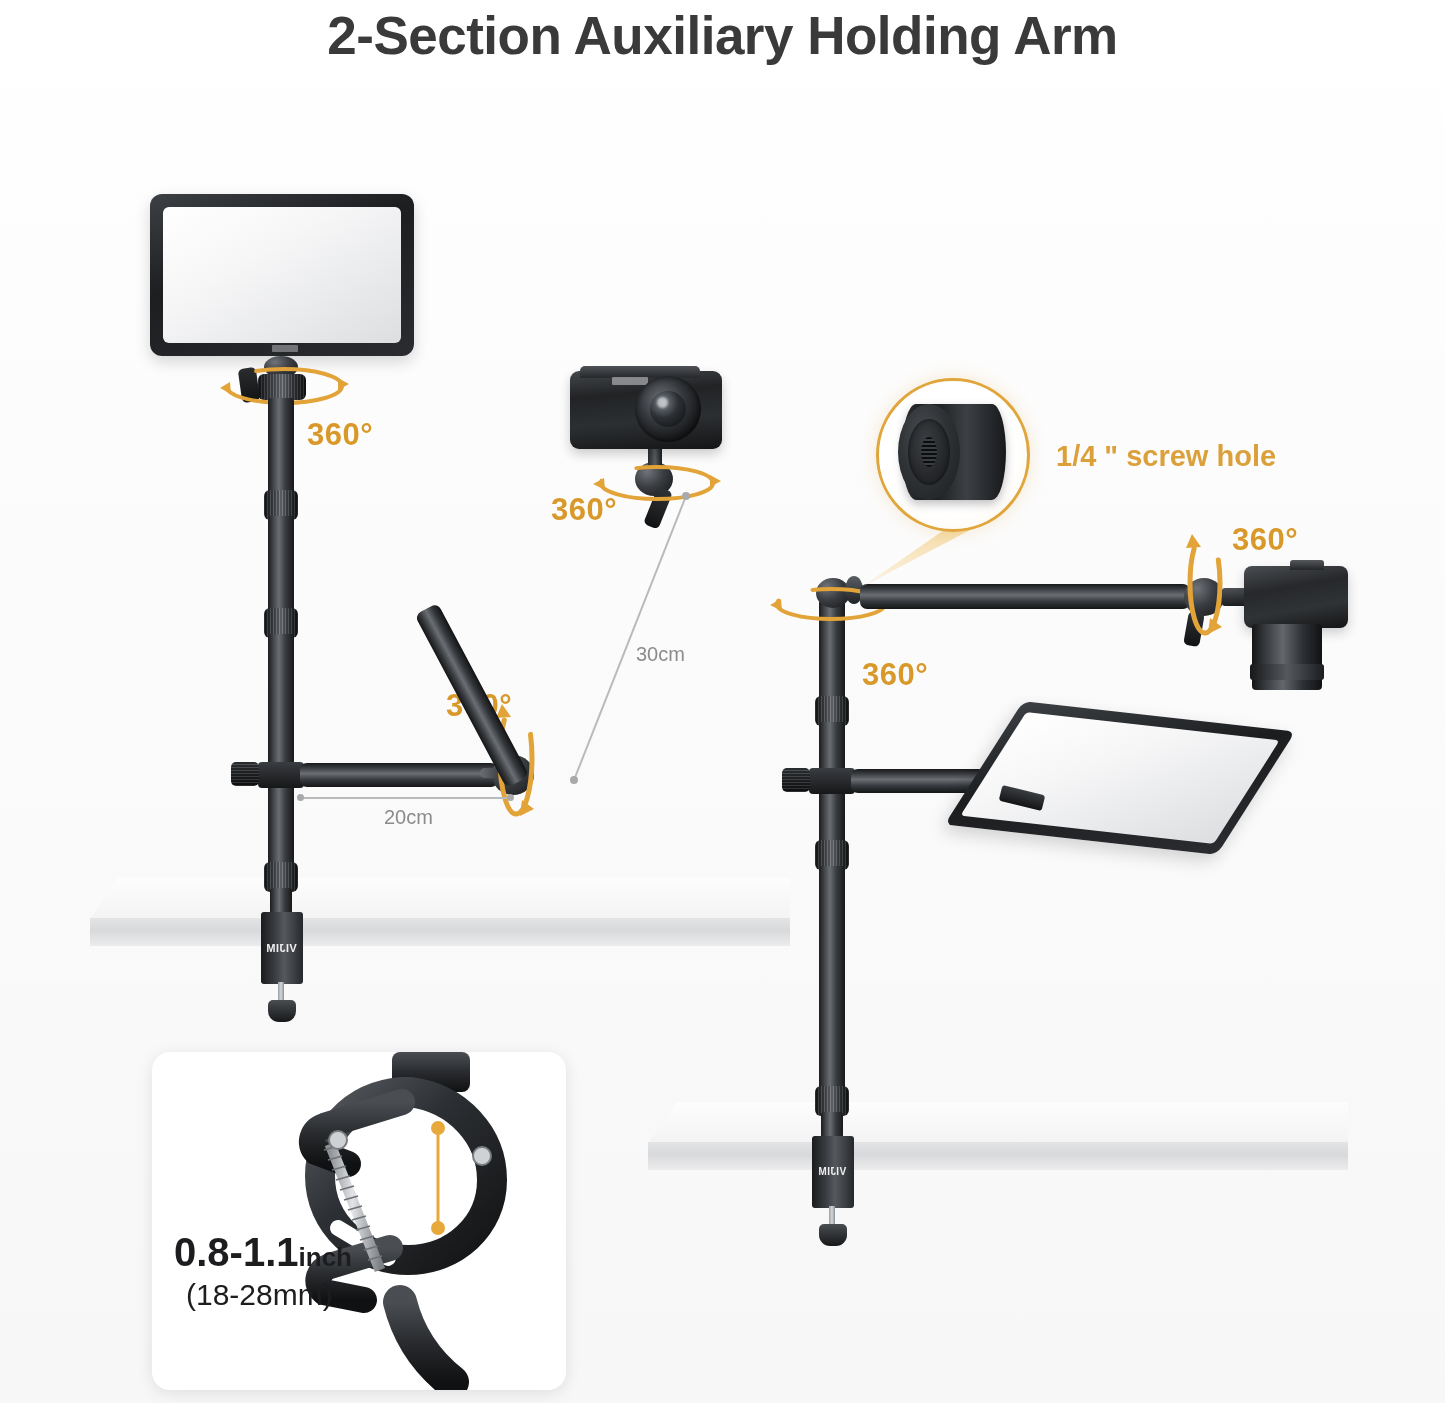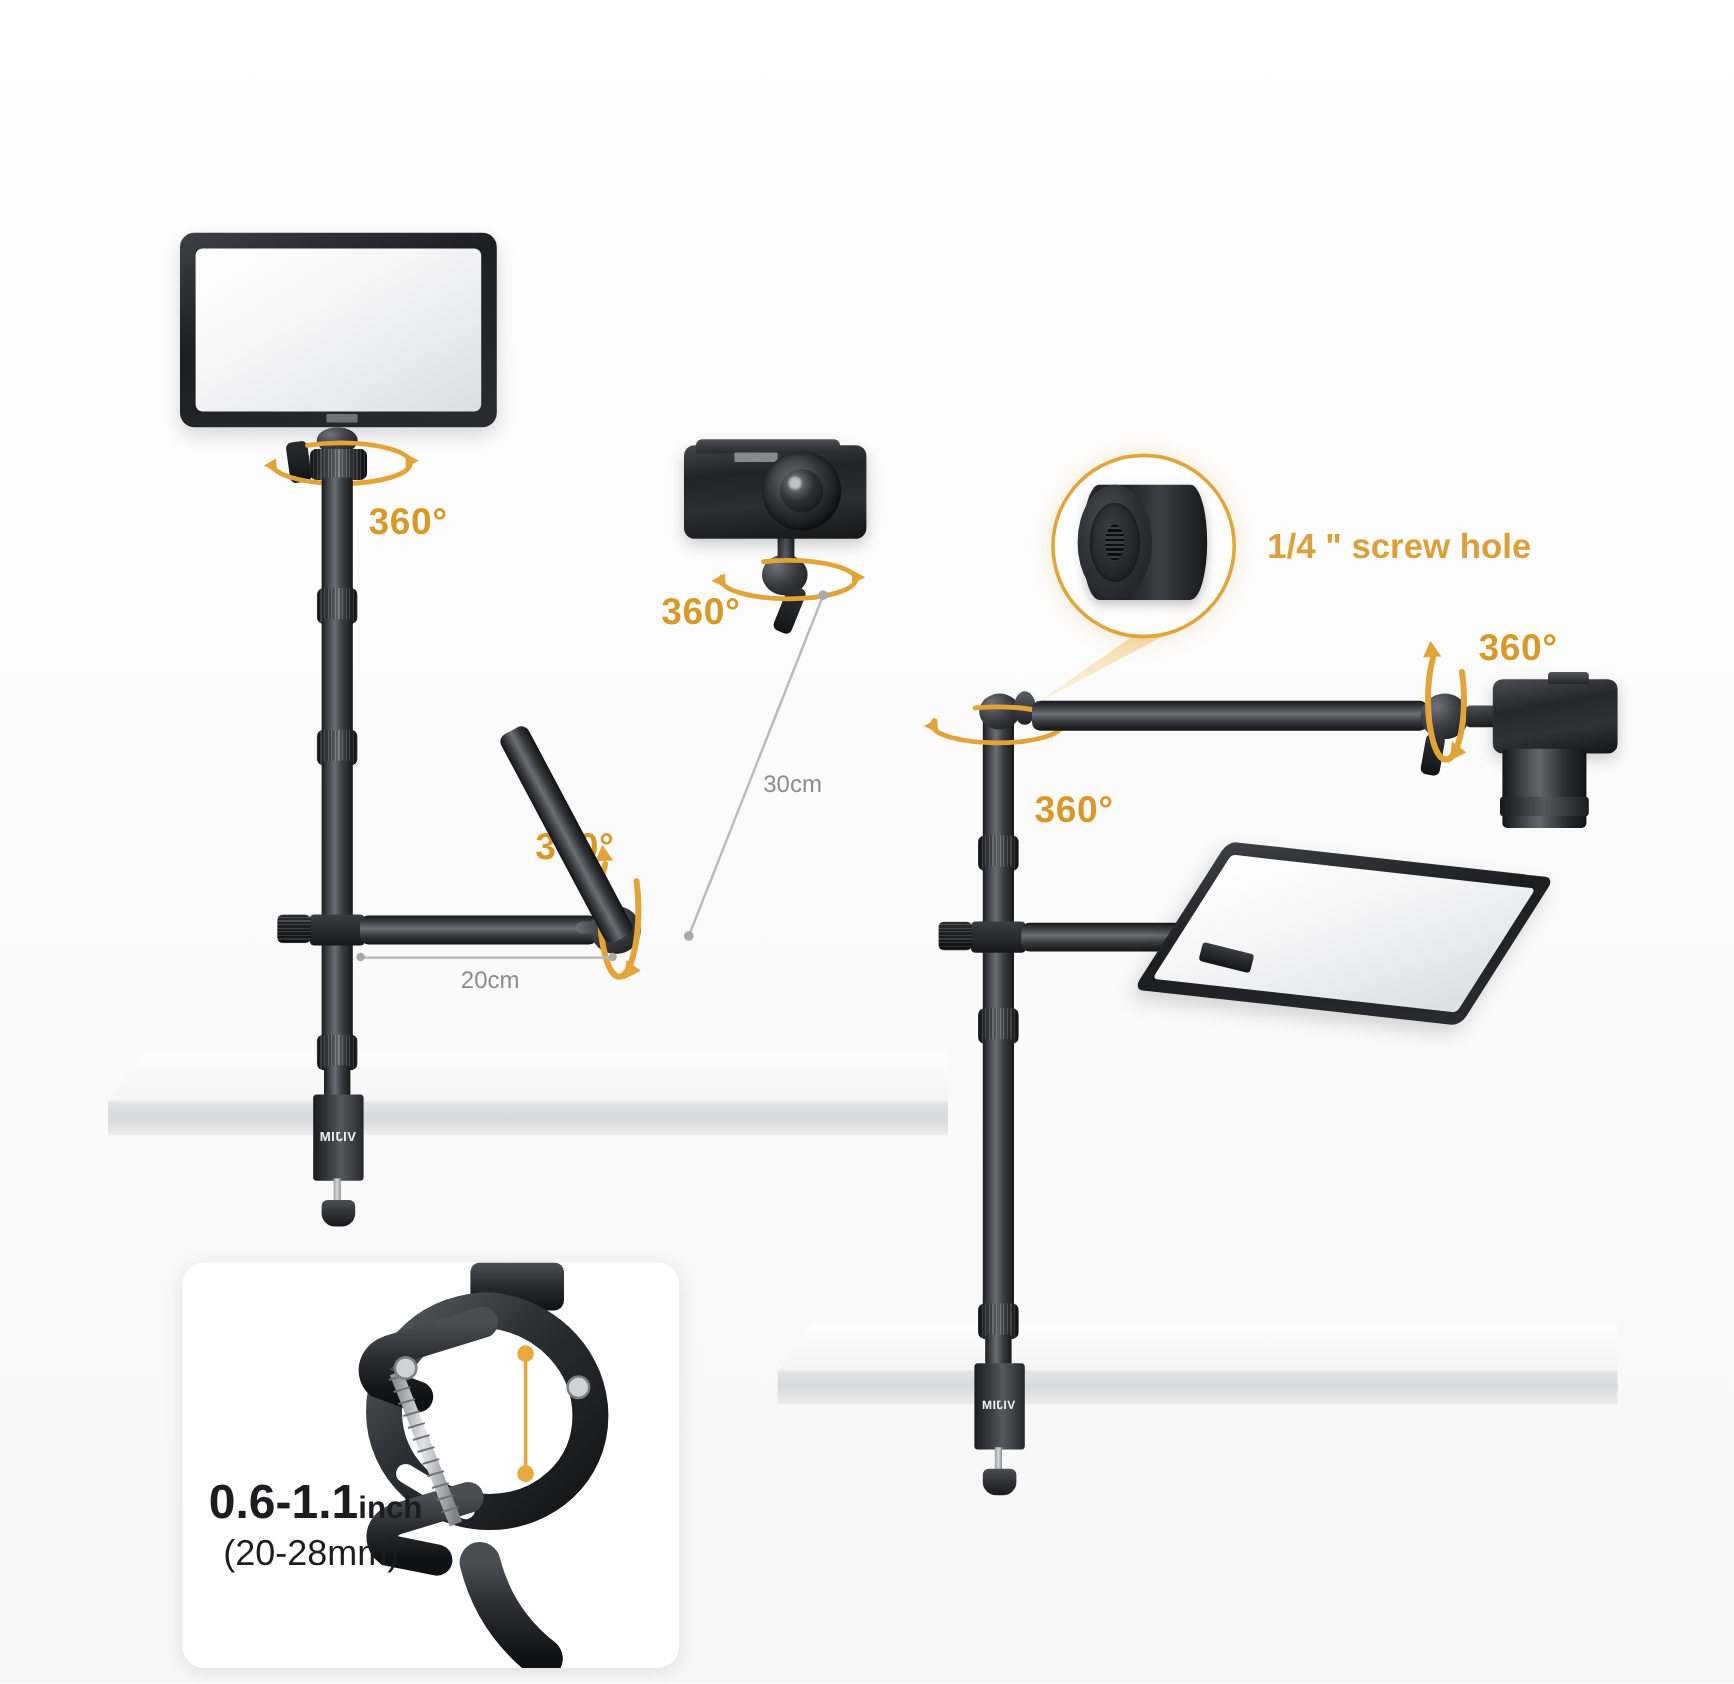--- a/index.html
+++ b/index.html
@@ -178,20 +178,21 @@
   }
   .brand-r { font-size: 10px; }
 
   svg { position: absolute; overflow: visible; }
 </style>
 </head>
 <body>
 
 <div id="stage">
 
+  <div class="title">2-Section Auxiliary Holding Arm</div>
 
   <div class="desk-top" style="left:90px; top:878px; width:700px; height:42px;
               clip-path: polygon(0 100%, 28px 0, 700px 0, 700px 100%);"></div>
   <div class="desk-edge" style="left:90px; top:918px; width:700px; height:28px;"></div>
 
   <div class="led-frame" style="left:150px; top:194px; width:264px; height:162px;">
     <div class="led-face"></div>
   </div>
 
   <div class="abs" style="left:272px; top:345px; width:26px; height:7px;
@@ -429,18 +430,18 @@
       <circle cx="186" cy="88" r="9" fill="#cfd2d5" stroke="#7a7d81" stroke-width="2"></circle>
       <circle cx="330" cy="104" r="9" fill="#cfd2d5" stroke="#7a7d81" stroke-width="2"></circle>
 
       <line x1="286" y1="76" x2="286" y2="176" stroke="#E8A93C" stroke-width="3"></line>
       <circle cx="286" cy="76" r="7" fill="#E8A93C"></circle>
       <circle cx="286" cy="176" r="7" fill="#E8A93C"></circle>
 
       <path d="M248 250 C256 282 272 308 300 330" stroke="url(#mg2)" stroke-width="34" fill="none" stroke-linecap="round"></path>
     </svg>
     <div class="inset-main" style="left:22px; top:178px;">
-      <span>0.6-1.1</span><span class="unit">inch</span>
+      <span>0.8-1.1</span><span class="unit">inch</span>
     </div>
-    <div class="inset-sub" style="left:34px; top:226px;">(20-28mm)</div>
+    <div class="inset-sub" style="left:34px; top:226px;">(18-28mm)</div>
   </div>
 
 </div>
 
 </body></html>

